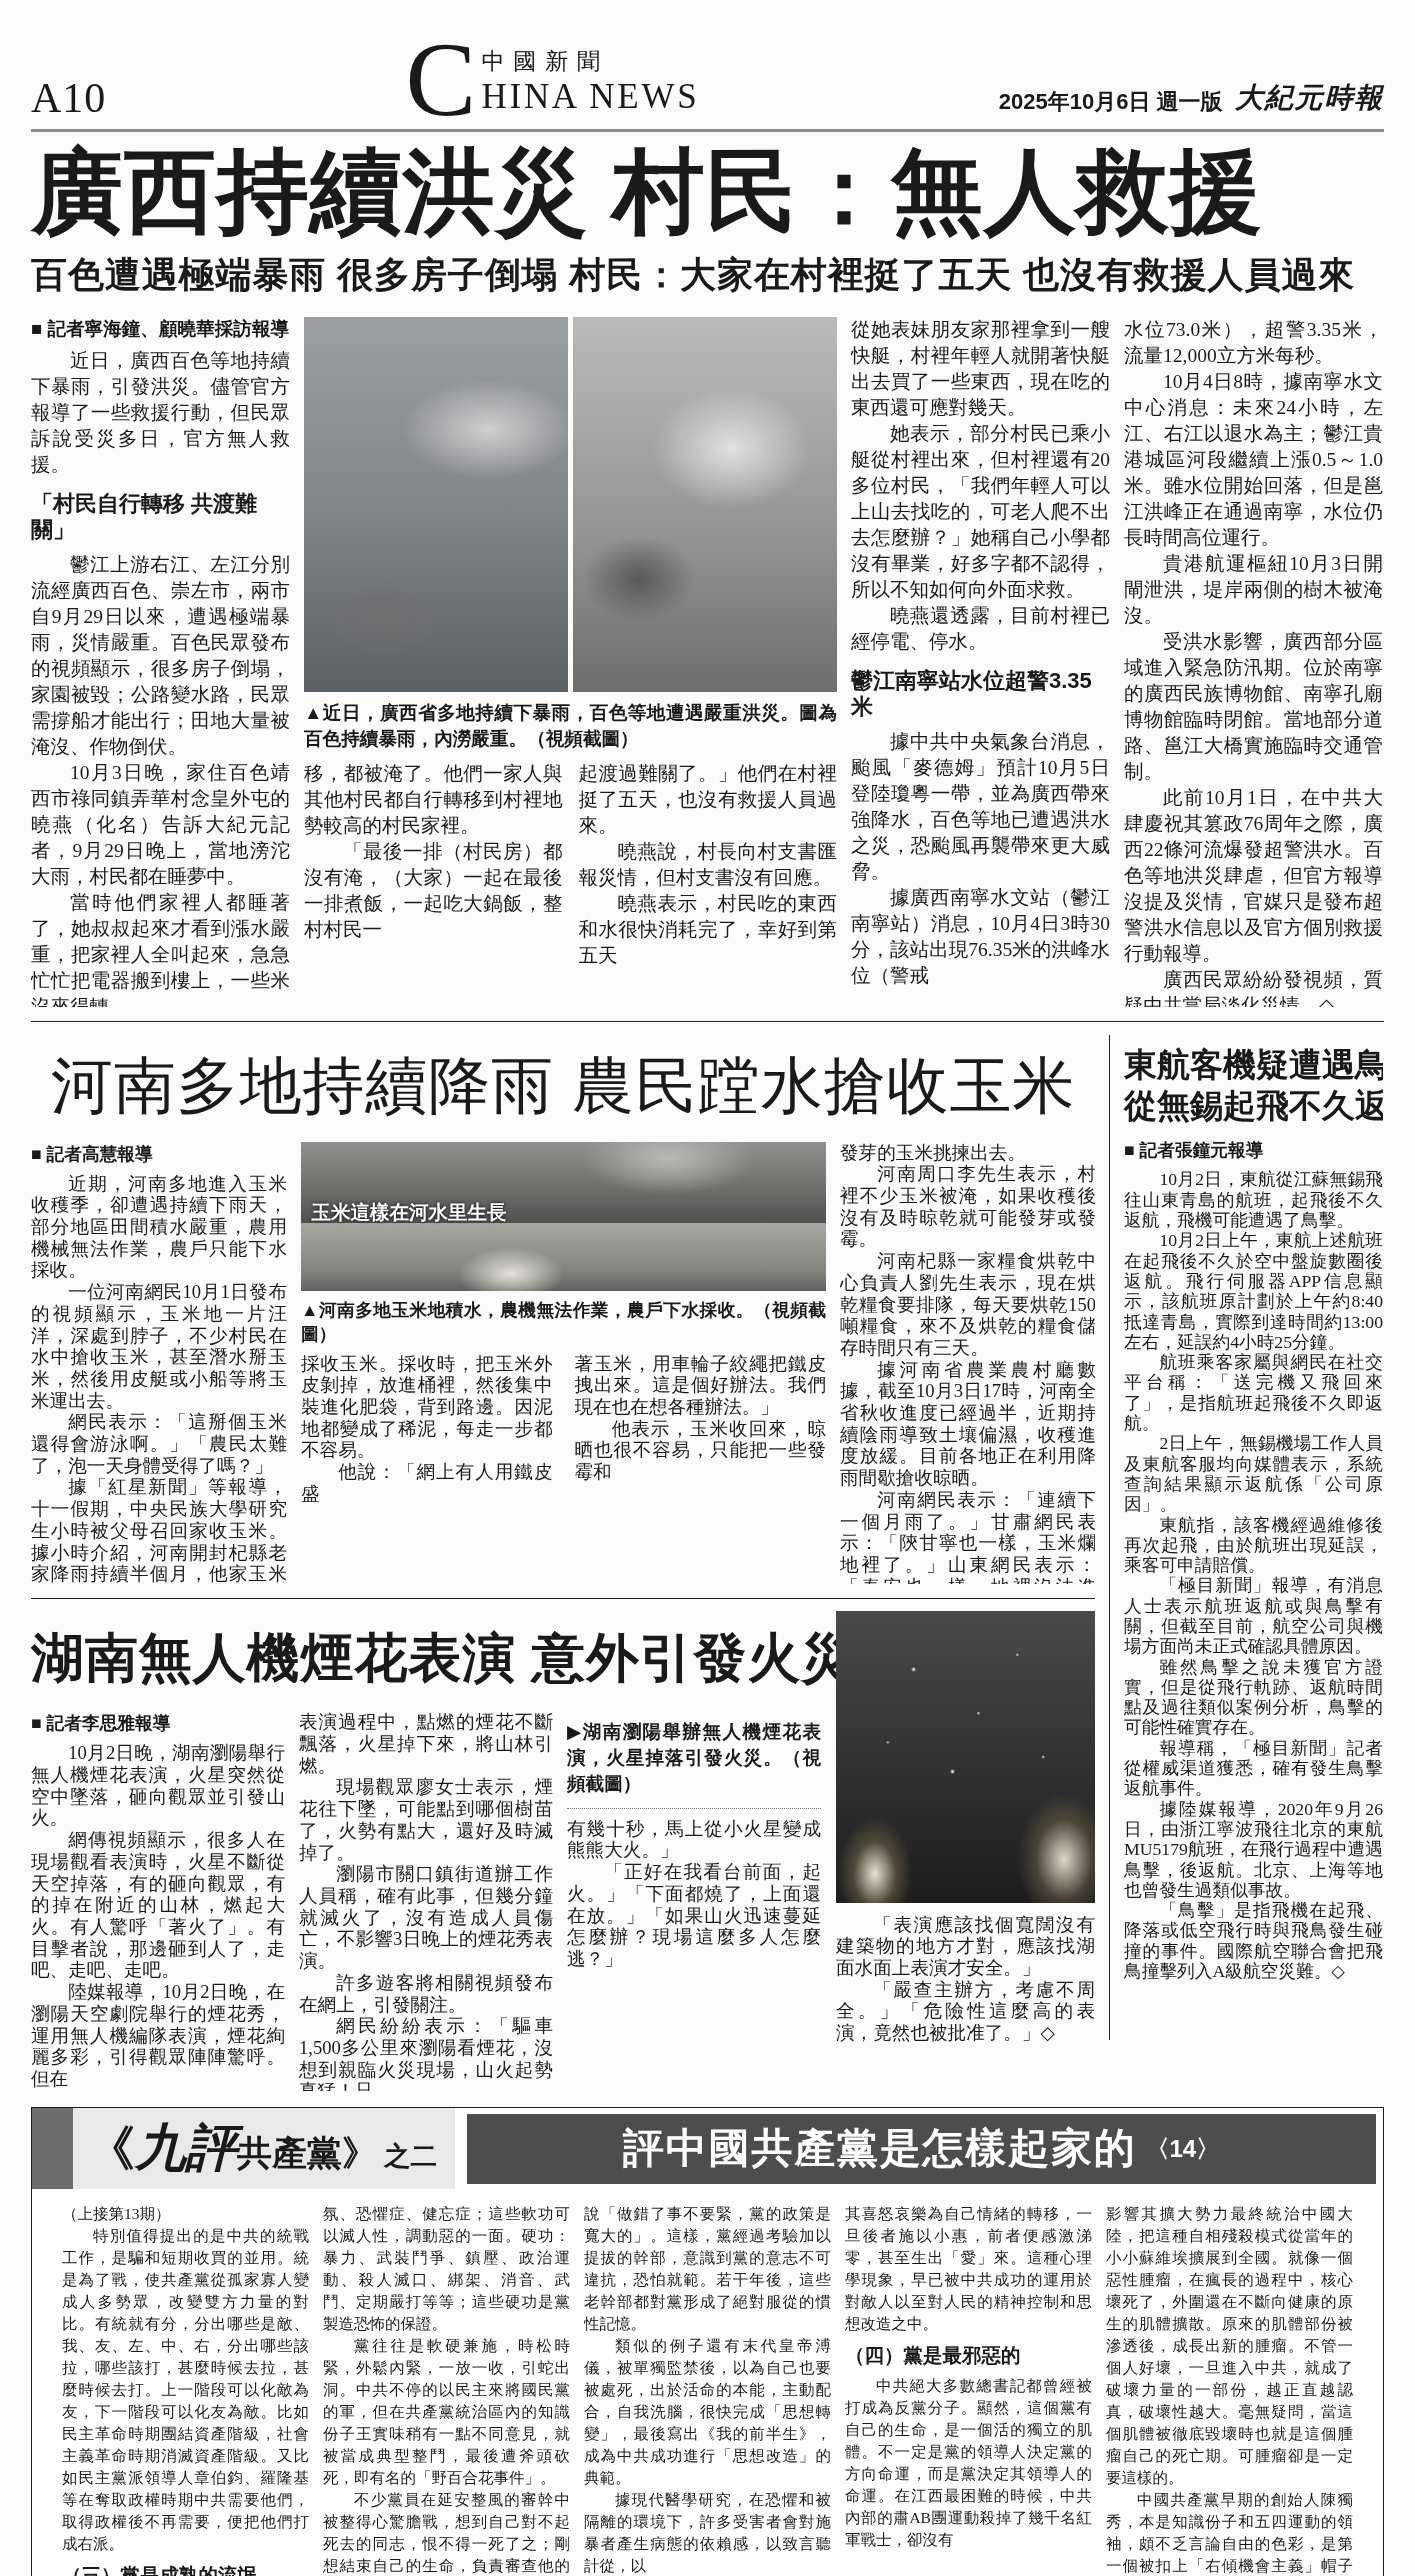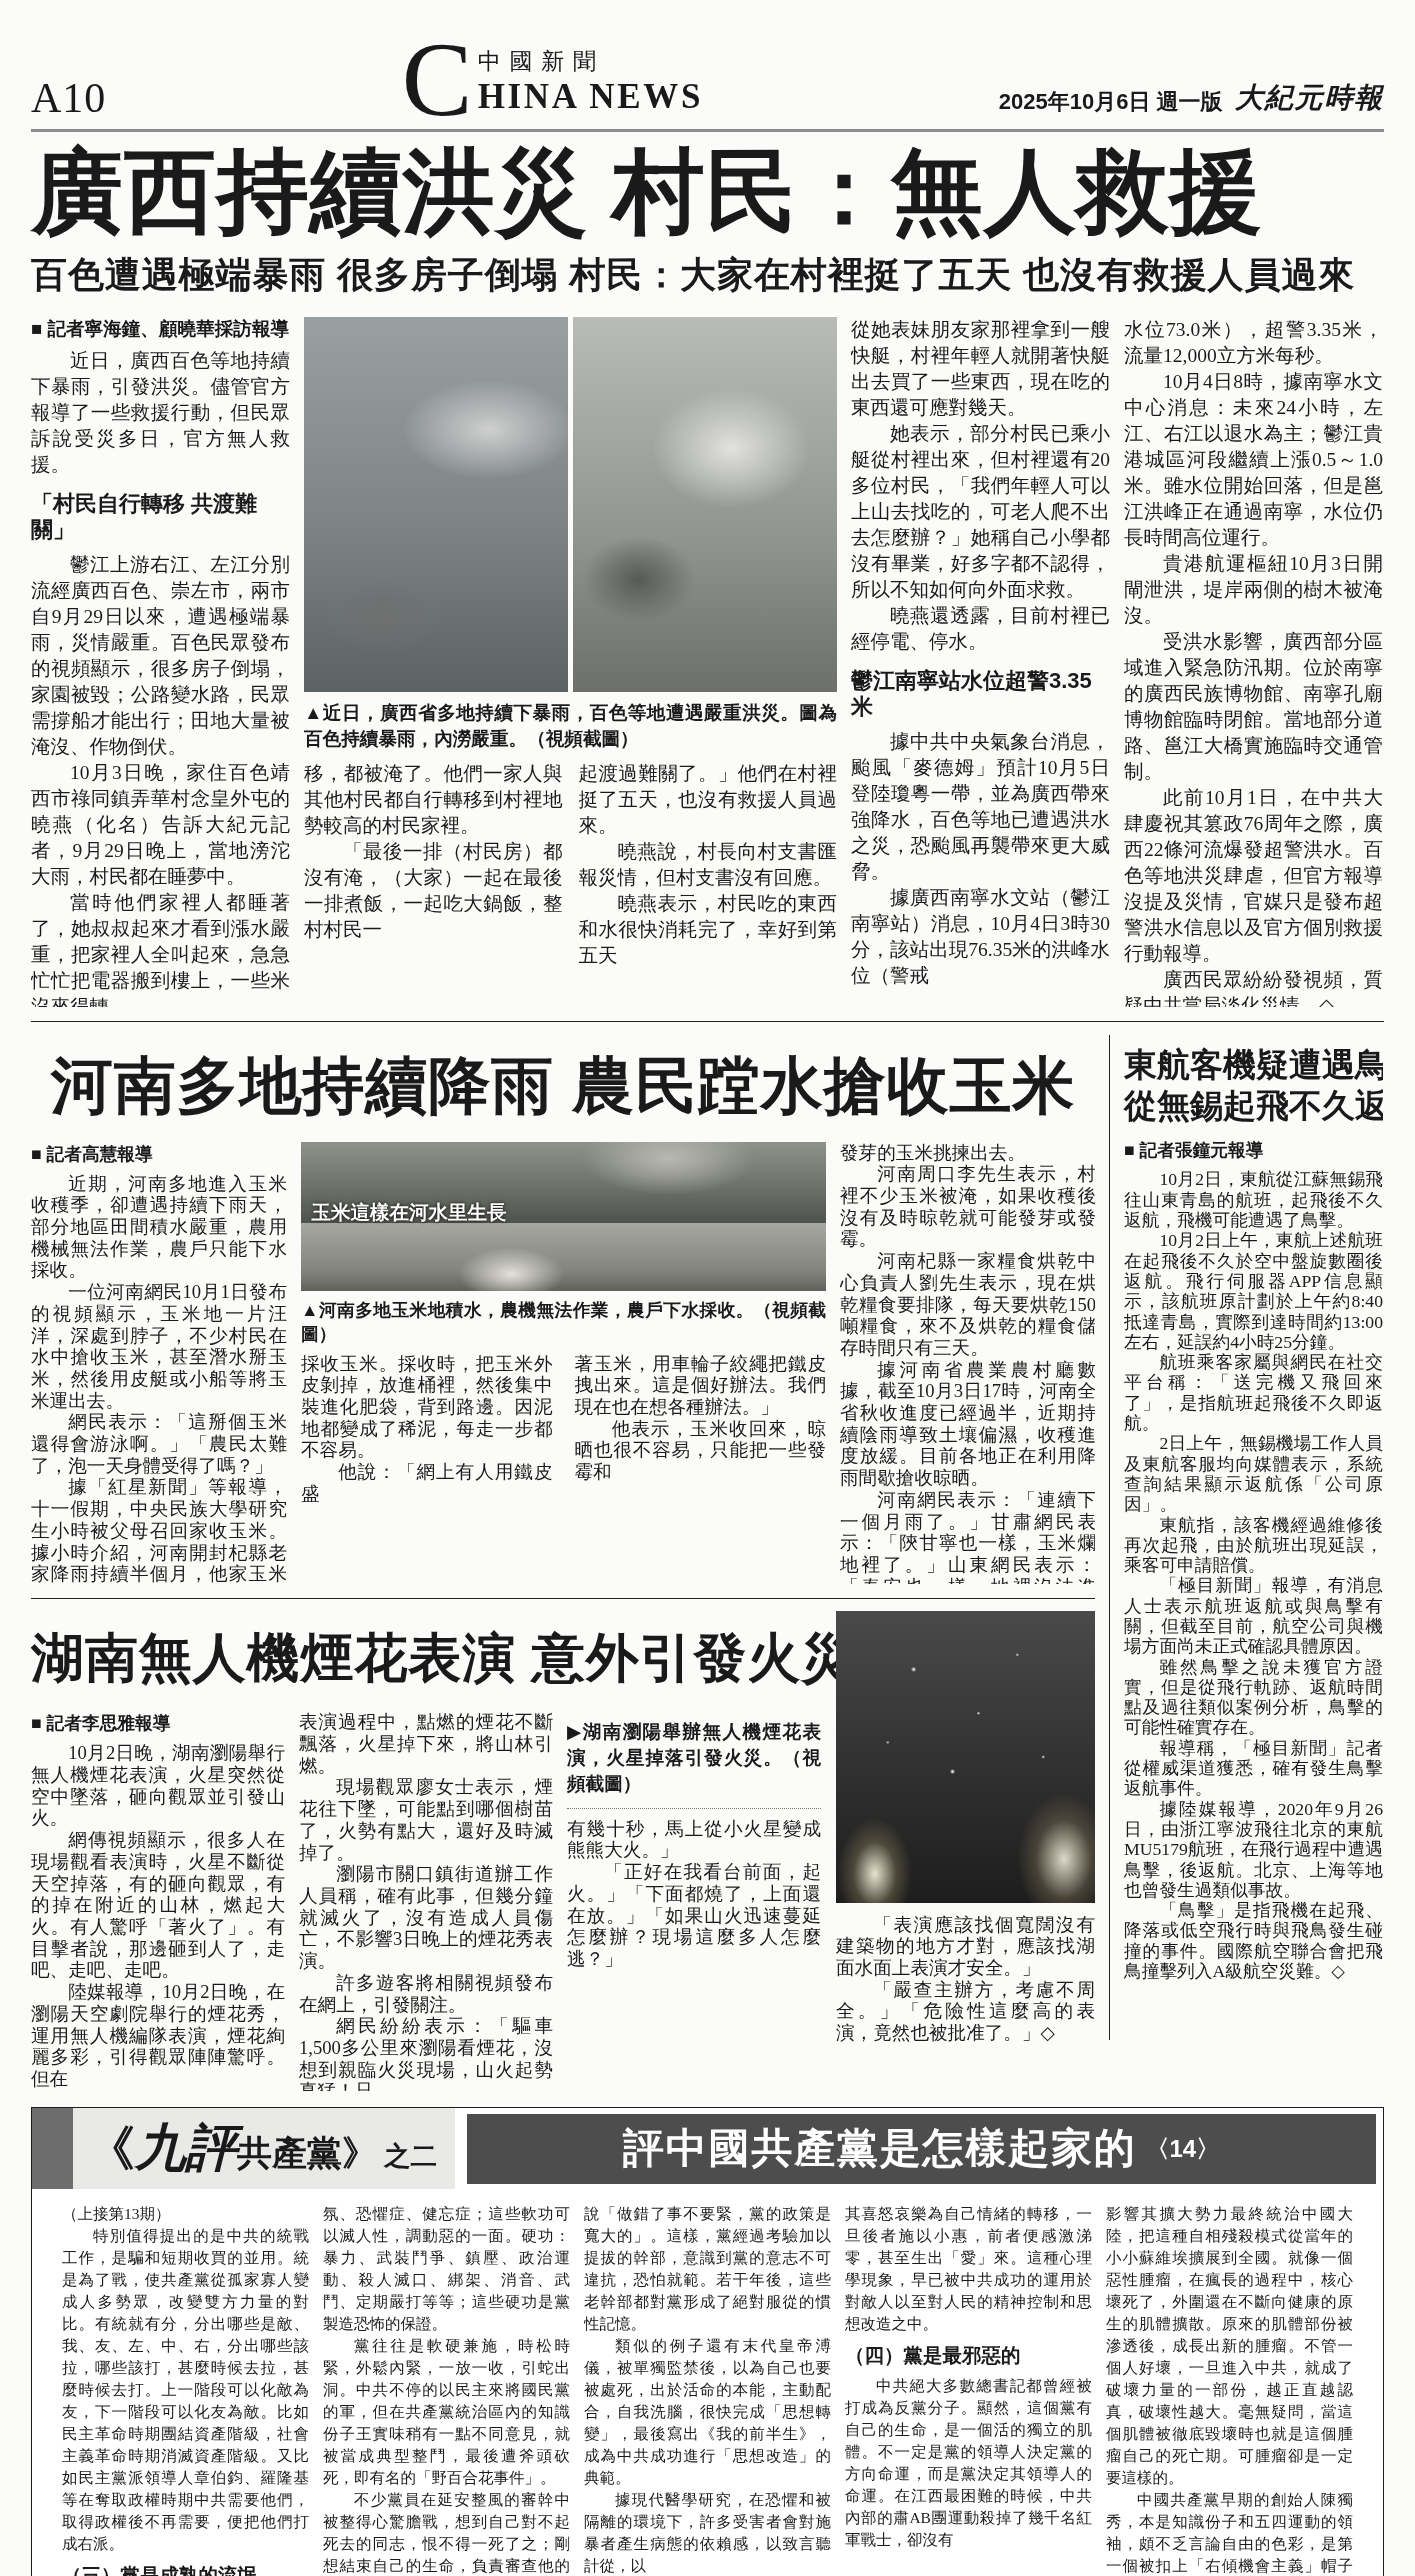--- a/index.html
+++ b/index.html
@@ -6,21 +6,21 @@
     background:#fbfbf9;color:#1a1a1a;
     font-family:"Liberation Serif","DejaVu Serif",serif;}
   .page{padding:23px 31px 16px;}
   
   .hdr{display:flex;align-items:flex-end;height:99px;}
   .pageno{font-size:42px;letter-spacing:0.9px;line-height:1;padding-bottom:3.5px;}
   .hdr-center{flex:1;display:flex;justify-content:center;align-items:flex-end;gap:5.3px;}
   .big-c{font-size:106px;line-height:.78;font-weight:400;}
   .hdr-c-right{display:flex;flex-direction:column;justify-content:flex-end;padding-bottom:5.3px;}
   .sec-zh{font-size:23px;letter-spacing:8.8px;font-family:"Liberation Sans","DejaVu Sans",sans-serif;}
-  .sec-en{font-size:35px;letter-spacing:2.7px;font-weight:bold;}
+  .sec-en{font-size:35px;letter-spacing:2.7px;}
   .hdr-right{display:flex;align-items:flex-end;gap:12.4px;padding-bottom:5.3px;}
   .dateline{font-size:22px;font-weight:bold;font-family:"Liberation Sans","DejaVu Sans",sans-serif;}
   .masthead{font-size:28px;font-weight:700;font-style:italic;letter-spacing:1.8px;}
   .hrule{border:0;border-top:3.5px solid #8d8d8d;margin:7px 0 0;}
   
   .flood-hl{font-size:92px;font-weight:900;letter-spacing:0.9px;line-height:1.06;
     margin:12.4px 0 8.8px;white-space:nowrap;}
   .flood-sub{font-size:36px;font-weight:800;font-family:"Liberation Sans","DejaVu Sans",sans-serif;
     margin:0 0 17.7px;letter-spacing:0.9px;white-space:nowrap;}
   .body5{display:flex;gap:14px;height:690px;overflow:hidden;}
@@ -46,21 +46,21 @@
   .byline{margin:0 0 7px;text-indent:0;font-family:"Liberation Sans","DejaVu Sans",sans-serif;
     font-weight:bold;font-size:18.6px;line-height:24px;}
   .colhead{margin:12.4px 0 8.8px;font-family:"Liberation Sans","DejaVu Sans",sans-serif;
     font-size:22px;font-weight:800;line-height:1.2;}
   .rule-heavy{border:0;border-top:1.8px solid #222;margin:14px 0 0;}
   
   .s2row{display:flex;margin-top:12.4px;}
   .s2left{width:1064px;flex:none;}
   .s2right{width:259px;flex:none;border-left:1.8px solid #222;margin-left:14px;padding-left:14px;
     height:1005px;overflow:hidden;}
-  .corn-hl{font-size:62px;font-weight:700;font-family:"Liberation Sans","DejaVu Sans",sans-serif;
+  .corn-hl{font-size:62px;font-weight:400;font-family:"Liberation Sans","DejaVu Sans",sans-serif;
     text-align:center;margin:8.8px 0 14px;letter-spacing:0.9px;white-space:nowrap;}
   .corn-body{display:flex;gap:14px;height:442px;overflow:hidden;}
   .scol{width:256px;flex:none;overflow:hidden;height:100%;}
   .scol .para{font-size:18.6px;line-height:21.7px;}
   .scol .byline{font-size:17.7px;}
   .corn-mid{width:525px;flex:none;display:flex;flex-direction:column;}
   .corn-photo{height:149px;position:relative;display:flex;flex-direction:column;}
   .corn-photo .cpa{flex:1.2;background:
      radial-gradient(124px 53px at 70% 20%, #b9b9b3 0%, transparent 70%),
      linear-gradient(180deg,#8e928b 0%, #6a6e67 60%, #4f524d 100%);}

